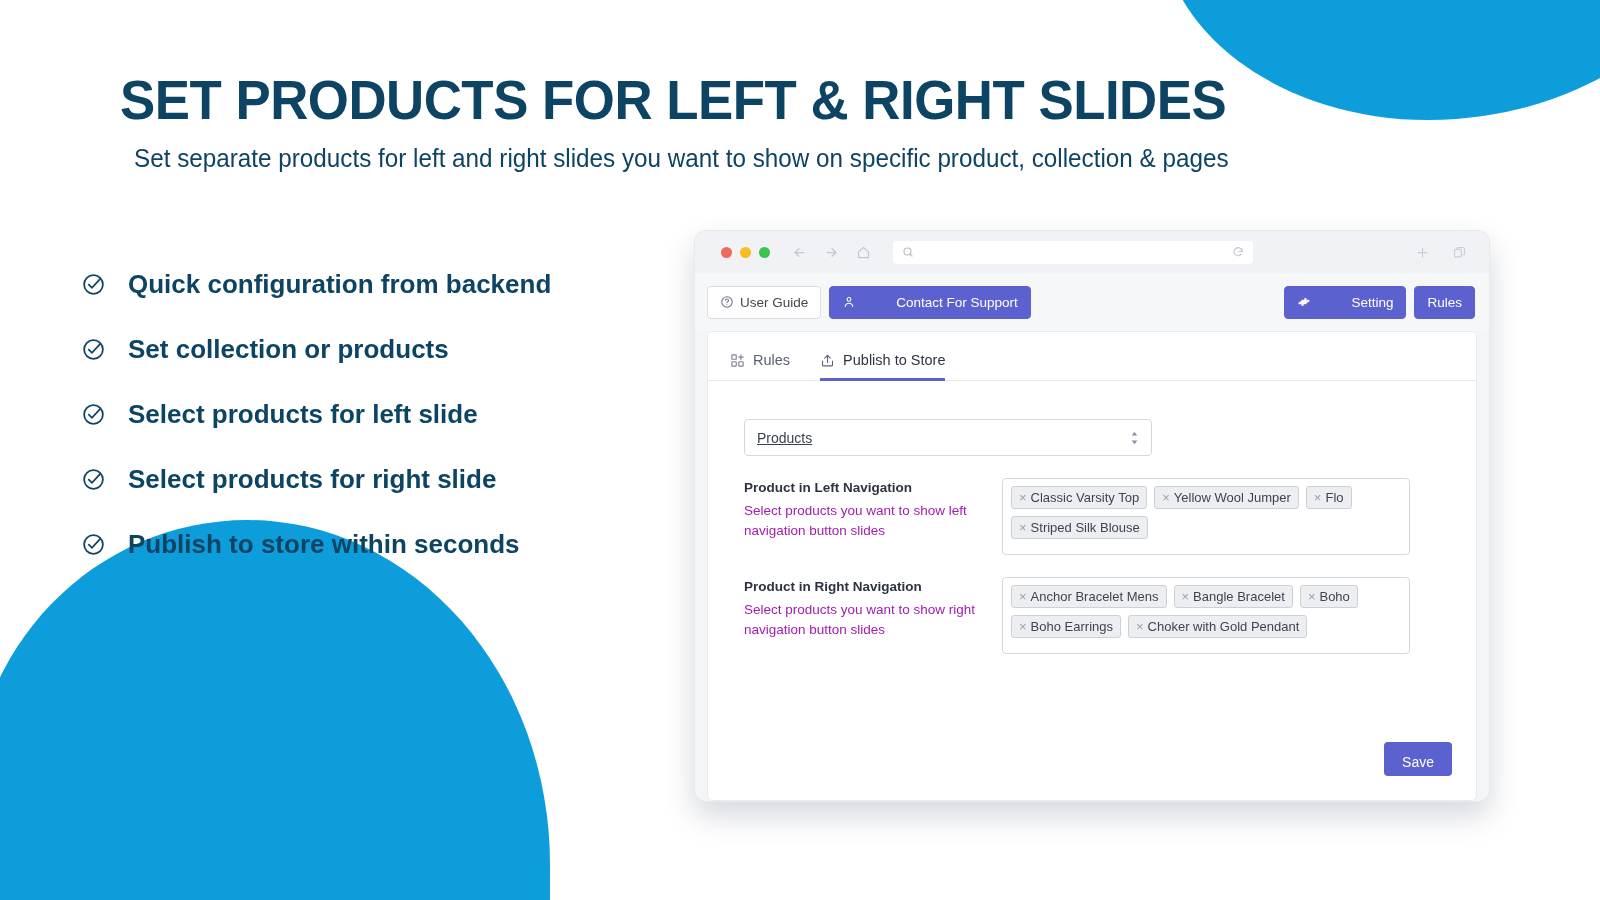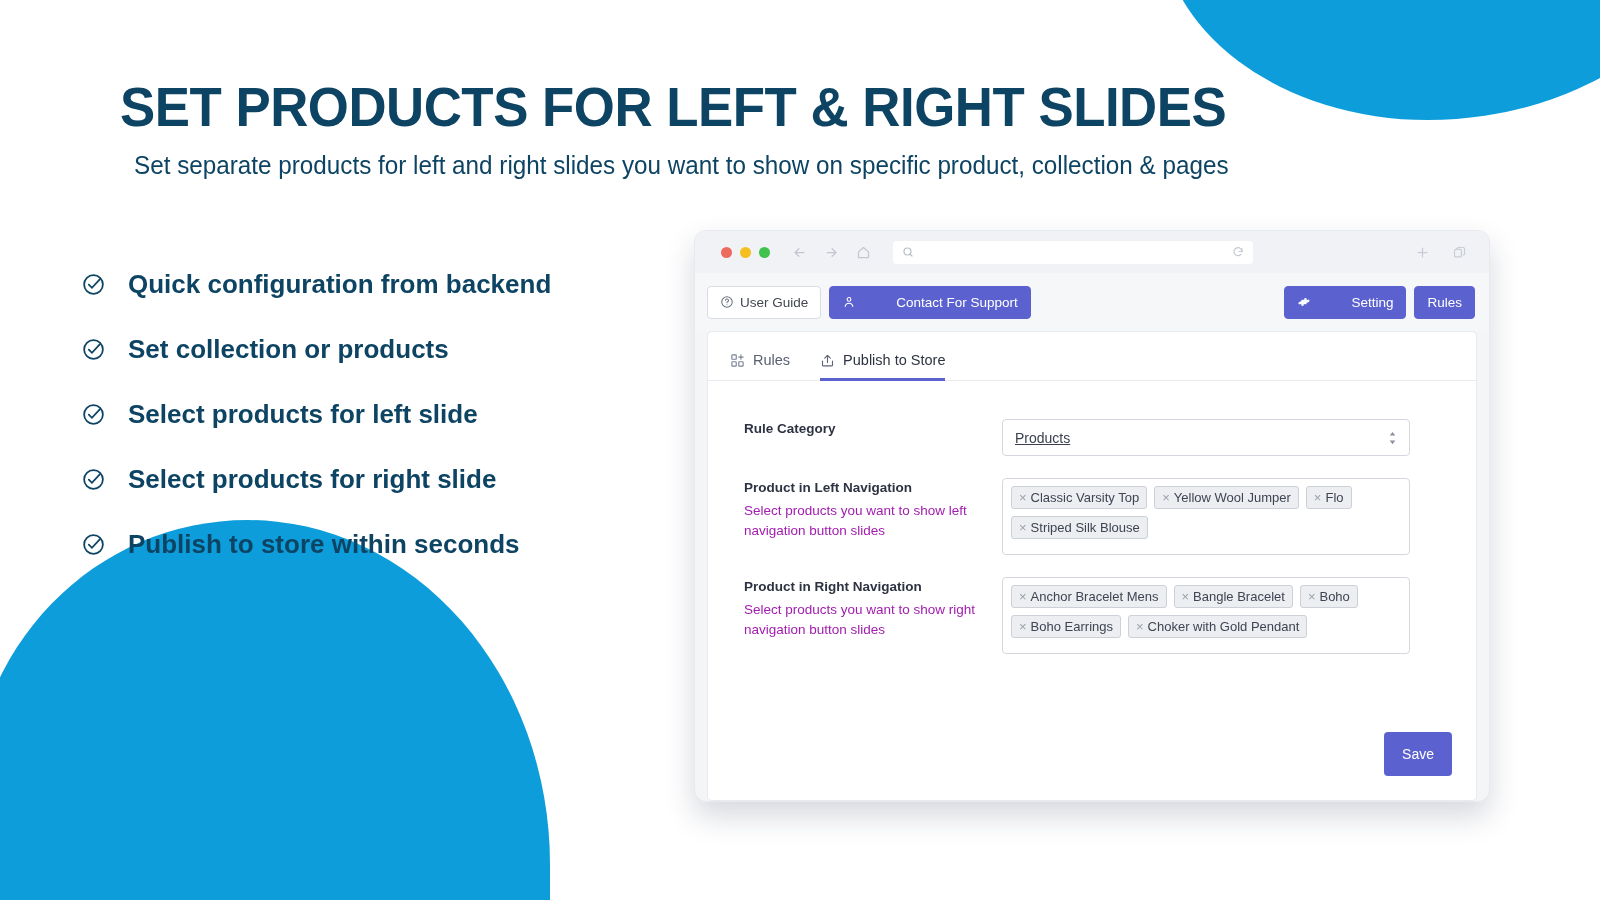--- a/index.html
+++ b/index.html
@@ -33,21 +33,21 @@
     width: 580px;
     height: 440px;
     background: #0d9ddb;
     border-radius: 55% 60% 0 0 / 75% 90% 0 0;
     z-index: 0;
   }
 
   
   .header {
     position: absolute;
-    top: 78px;
+    top: 71px;
     left: 84px;
     z-index: 3;
     display: flex;
     align-items: flex-start;
   }
   .header-bar {
     width: 9px;
     background: #0e4463;
     margin-right: 27px;
     flex: 0 0 auto;
@@ -325,21 +325,21 @@
     right: 24px;
     bottom: 24px;
   }
   .btn-save {
     background: #5b62cf;
     color: #ffffff;
     border: none;
     border-radius: 4px;
     font-size: 14px;
     padding: 12px 18px;
-    height: 44px;
+    height: 34px;
     cursor: pointer;
     font-family: "Liberation Sans", sans-serif;
   }
 
   svg { display: block; }
 </style>
 </head>
 <body>
 
 <div class="blob-top-right"></div>
@@ -518,23 +518,20 @@
               <path d="M7.5 8.3L12 3.8l4.5 4.5"></path>
             </svg>
         </span>
         <span>Publish to Store</span>
       </div>
     </div>
 
     <div class="form">
 
       <div class="form-row">
-        <div class="form-label-col">
-          <div class="form-label">Rule Category</div>
-        </div>
         <div class="form-field-col">
           <div class="select-box">
             <span class="select-value">Products</span>
             <span class="select-arrows">
               <svg width="9" height="14" viewBox="0 0 10 16" fill="#8a90a0">
                   <path d="M5 1l3.2 4.2H1.8z"></path>
                   <path d="M5 15l3.2-4.2H1.8z"></path>
                 </svg>
             </span>
           </div>

